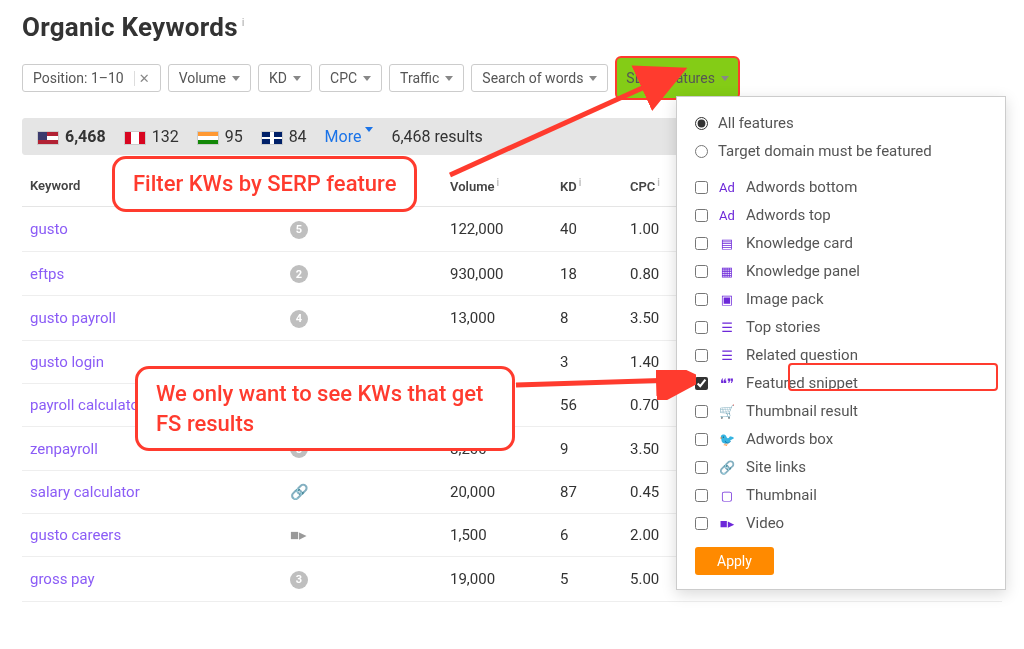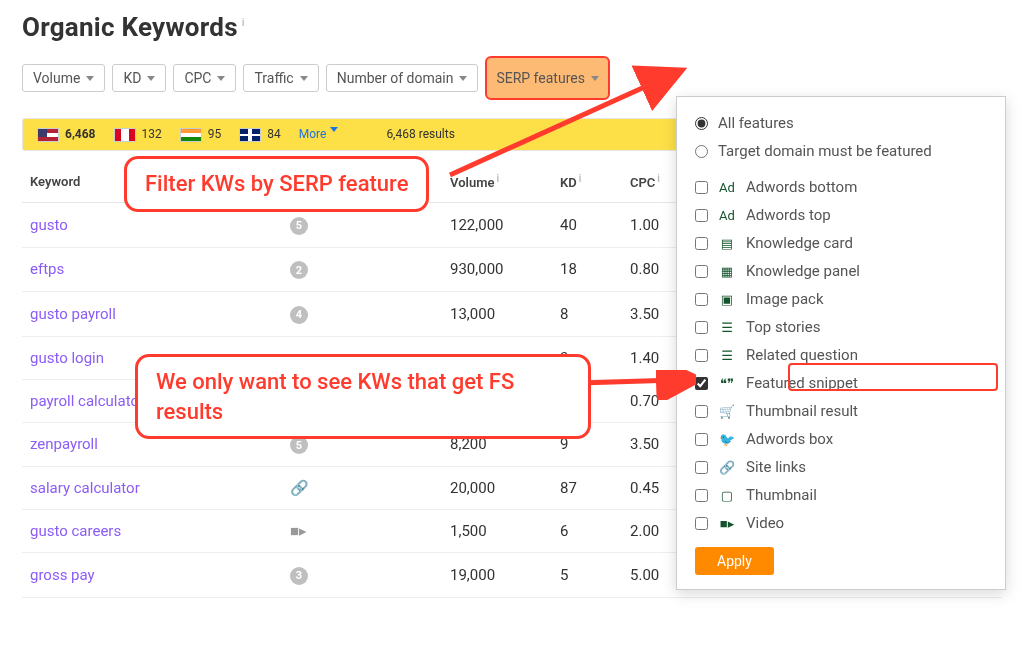--- a/index.html
+++ b/index.html
@@ -5,23 +5,23 @@
   *{box-sizing:border-box;margin:0;padding:0;font-family:-apple-system,BlinkMacSystemFont,"Segoe UI",Roboto,Arial,sans-serif}
   body{background:#fff;color:#333;width:1024px;height:649px;overflow:hidden;position:relative;font-size:14px}
   .wrap{padding:12px 22px 0 22px}
   h1{font-size:26px;font-weight:700;color:#333;letter-spacing:.01em}
   h1 sup{font-size:11px;color:#aaa;font-weight:400;margin-left:4px}
   .filters{display:flex;gap:7px;margin:14px 0 18px 0;align-items:center;flex-wrap:wrap}
   .chip{border:1px solid #ccc;border-radius:3px;padding:5px 10px;font-size:14px;color:#555;display:flex;align-items:center;gap:6px;background:#fff;cursor:pointer;white-space:nowrap}
   .chip .x{color:#888;font-size:13px;padding-left:4px;border-left:1px solid #ddd;margin-left:4px}
   .caret{width:0;height:0;border-left:4px solid transparent;border-right:4px solid transparent;border-top:5px solid #888;display:inline-block}
   .caret.blue{border-top-color:#1a73e8}
-  .chip.serp{border:2px solid #ff3b2e;border-radius:6px;padding:12px 9px;background:#fdba74}
+  .chip.serp{border:2px solid #ff3b2e;border-radius:6px;padding:12px 9px;background:#84cc16}
   .search{border:none;font-size:14px;color:#888;padding:6px 4px;outline:none;width:160px}
-  .tool-row{display:flex;align-items:center;gap:18px;background:#fde047;border:1px solid #e5e5e5;border-radius:3px;padding:8px 14px;font-size:12px;color:#333}
+  .tool-row{display:flex;align-items:center;gap:18px;background:#e5e5e5;border:1px solid #e5e5e5;border-radius:3px;padding:8px 14px;font-size:16px;color:#333}
   .flag{width:22px;height:14px;display:inline-block;border:1px solid #ccc;position:relative;vertical-align:middle;margin-right:6px}
   .flag-us{background:linear-gradient(#b22234,#b22234 33%,#fff 33%,#fff 66%,#b22234 66%)}
   .flag-us::before{content:"";position:absolute;left:0;top:0;width:9px;height:8px;background:#3c3b6e}
   .flag-ca{background:#fff}
   .flag-ca::before,.flag-ca::after{content:"";position:absolute;top:0;bottom:0;width:6px;background:#d80621}
   .flag-ca::before{left:0}.flag-ca::after{right:0}
   .flag-in{background:linear-gradient(#ff9933 33%,#fff 33%,#fff 66%,#138808 66%)}
   .flag-gb{background:#012169}
   .flag-gb::before{content:"";position:absolute;inset:0;background:linear-gradient(to bottom,transparent 40%,#fff 40%,#fff 60%,transparent 60%),linear-gradient(to right,transparent 40%,#fff 40%,#fff 60%,transparent 60%)}
   .more{color:#1a73e8;cursor:pointer;display:flex;gap:4px}
@@ -29,71 +29,75 @@
   table{width:100%;border-collapse:collapse;margin-top:6px;table-layout:fixed}
   th{font-size:13px;font-weight:600;color:#444;text-align:left;padding:16px 8px 12px;border-bottom:1px solid #e5e5e5;white-space:nowrap}
   th .info{font-size:10px;color:#bbb;vertical-align:super;margin-left:2px}
   th.right,td.right{}
   td{padding:12px 8px;border-bottom:1px solid #eee;font-size:15px;color:#333;white-space:nowrap;overflow:hidden}
   td a{color:#8b5cf6;text-decoration:none}
   .badge{display:inline-flex;width:18px;height:18px;border-radius:50%;background:#bfbfbf;color:#fff;font-size:11px;font-weight:700;align-items:center;justify-content:center}
   .dropdown{position:absolute;right:18px;top:96px;width:330px;background:#fff;border:1px solid #ccc;box-shadow:0 4px 14px rgba(0,0,0,.15);padding:12px 0 14px;z-index:20}
   .opt{display:flex;align-items:center;gap:10px;padding:5px 18px;font-size:15px;color:#555;cursor:pointer}
   .opt input{accent-color:#333}
-  .opt .iconbox{width:18px;height:14px;display:inline-flex;align-items:center;justify-content:center;color:#14532d;font-size:13px}
+  .opt .iconbox{width:18px;height:14px;display:inline-flex;align-items:center;justify-content:center;color:#6d28d9;font-size:13px}
   .opt.sel{position:relative}
   .feat-highlight{position:absolute;right:26px;top:363px;width:210px;height:28px;border:2px solid #ff3b2e;border-radius:4px;z-index:25;pointer-events:none}
   .apply{margin:10px 0 0 18px;background:#ff8a00;color:#fff;border:none;border-radius:3px;padding:6px 22px;font-size:14px;cursor:pointer}
   .callout{position:absolute;background:#fff;border:3px solid #ff3b2e;border-radius:14px;padding:10px 18px;font-size:22px;font-weight:500;color:#ff3b2e;z-index:30;line-height:1.35}
   .arrow{position:absolute;z-index:28}
   .url-frag{color:#1a73e8;text-align:right;overflow:hidden}
 </style>
 </head>
 <body>
 
 <div class="wrap">
   <h1><span>Organic Keywords</span><sup>i</sup></h1>
 
   <div class="filters">
     <div class="chip">
+        <span>Position: 1–10</span>
+        <span class="x">✕</span>
+      </div>
+    <div class="chip">
         <span>Volume</span>
         <span class="caret"></span>
       </div>
     <div class="chip">
         <span>KD</span>
         <span class="caret"></span>
       </div>
     <div class="chip">
         <span>CPC</span>
         <span class="caret"></span>
       </div>
     <div class="chip">
         <span>Traffic</span>
         <span class="caret"></span>
       </div>
     <div class="chip">
-        <span>Number of domain</span>
+        <span>Search of words</span>
         <span class="caret"></span>
       </div>
     <div class="chip serp">
         <span>SERP features</span>
         <span class="caret"></span>
       </div>
   </div>
 
   <div class="tool-row">
     <span><span class="flag flag-us"></span><b>6,468</b></span>
     <span><span class="flag flag-ca"></span><span>132</span></span>
     <span><span class="flag flag-in"></span><span>95</span></span>
     <span><span class="flag flag-gb"></span><span>84</span></span>
     <span class="more">
         <span>More</span>
         <span class="caret blue"></span>
       </span>
-    <span style="margin-left:30px">6,468 results</span>
+    <span style="">6,468 results</span>
   </div>
 
   <table>
     <colgroup>
         <col style="width:260px">
         <col style="width:160px">
         <col style="width:110px">
         <col style="width:70px">
         <col style="width:70px">
         <col style="width:90px">
@@ -270,31 +274,31 @@
       <label class="opt">
         <input type="checkbox" style=""> 
         <span class="iconbox">■▸</span> 
         <span>Video</span>
       </label>
     </div>
   <button class="apply">Apply</button>
 </div>
 <div class="feat-highlight"></div>
 
-<div class="callout" style="left:124px;top:156px">Filter KWs by SERP feature</div>
+<div class="callout" style="left:112px;top:156px">Filter KWs by SERP feature</div>
 <svg class="arrow" style="left:430px;top:60px" width="260" height="120">
   <defs>
       <marker id="ah1" markerWidth="10" markerHeight="10" refX="4" refY="5" orient="auto">
         <path d="M0,0 L10,5 L0,10 z" fill="#ff3b2e"></path>
       </marker>
     </defs>
   <line x1="20" y1="115" x2="230" y2="20" stroke="#ff3b2e" stroke-width="5" marker-end="url(#ah1)"></line>
 </svg>
 
-<div class="callout" style="left:135px;top:354px;width:456px">We only want to see KWs that get FS results</div>
+<div class="callout" style="left:135px;top:366px;width:380px">We only want to see KWs that get FS results</div>
 <svg class="arrow" style="left:516px;top:370px" width="180" height="30">
   <defs>
       <marker id="ah2" markerWidth="10" markerHeight="10" refX="4" refY="5" orient="auto">
         <path d="M0,0 L10,5 L0,10 z" fill="#ff3b2e"></path>
       </marker>
     </defs>
   <line x1="0" y1="15" x2="160" y2="10" stroke="#ff3b2e" stroke-width="5" marker-end="url(#ah2)"></line>
 </svg>
 
 </body></html>

